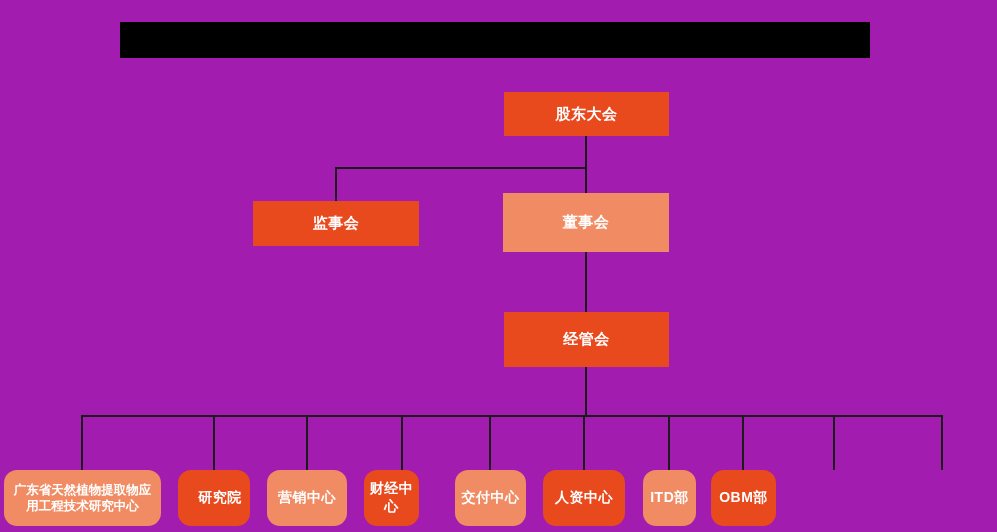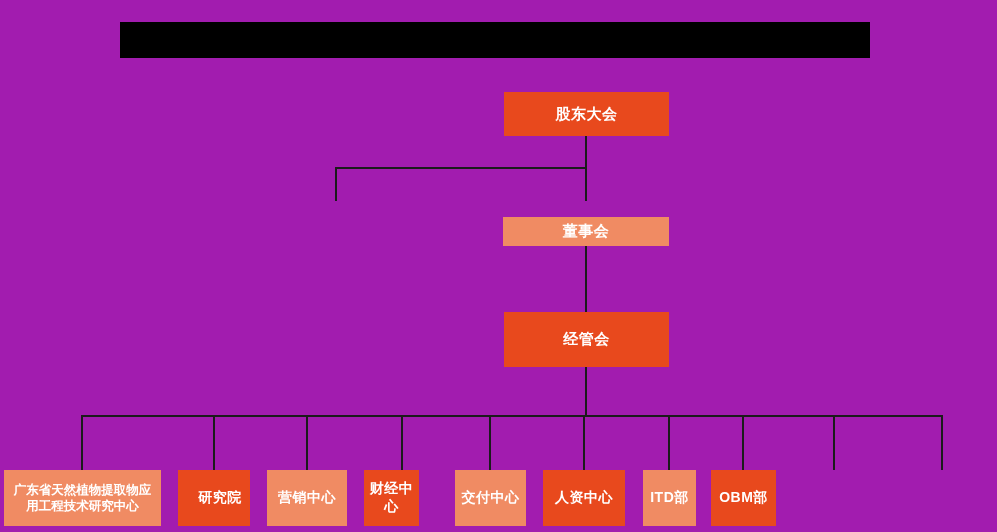--- a/index.html
+++ b/index.html
@@ -34,25 +34,25 @@
     font-size: 15px;
     letter-spacing: 0.5px;
     box-sizing: border-box;
   }
   .node.primary   { background: #e8491d; }
   .node.secondary { background: #f08b63; }
 
   
   .n-shareholders { left: 504px; top: 92px;  width: 165px; height: 44px; }
   .n-supervisory  { left: 253px; top: 201px; width: 166px; height: 45px; }
-  .n-board        { left: 503px; top: 217px; width: 166px; height: 29px; }
+  .n-board        { left: 503px; top: 193px; width: 166px; height: 59px; }
   .n-management   { left: 504px; top: 312px; width: 165px; height: 55px; }
 
   
-  .dept { top: 470px; height: 56px; font-size: 14px; }
+  .dept { top: 470px; height: 56px; font-size: 14px; border-radius: 13px; }
   .d0 { left: 4px;   width: 157px; font-size: 12.5px; line-height: 1.3; padding: 0 5px; letter-spacing: 0; }
   .d1 { left: 178px; width: 72px; padding-left: 12px; }
   .d2 { left: 267px; width: 80px; }
   .d3 { left: 364px; width: 55px; }
   .d4 { left: 455px; width: 71px; }
   .d5 { left: 543px; width: 82px; }
   .d6 { left: 643px; width: 53px; }
   .d7 { left: 711px; width: 65px; }
   .d8 { left: 792px; width: 84px; }
   .d9 { left: 895px; width: 95px; }
@@ -93,20 +93,21 @@
   <div class="line drop dr3"></div>
   <div class="line drop dr4"></div>
   <div class="line drop dr5"></div>
   <div class="line drop dr6"></div>
   <div class="line drop dr7"></div>
   <div class="line drop dr8"></div>
   <div class="line drop dr9"></div>
 
   <div class="node primary n-shareholders">股东大会</div>
 
+  <div class="node primary n-supervisory">监事会</div>
   <div class="node secondary n-board">董事会</div>
 
   <div class="node primary n-management">经管会</div>
 
   <div class="node secondary dept d0">广东省天然植物提取物应用工程技术研究中心</div>
   <div class="node primary dept d1">研究院</div>
   <div class="node secondary dept d2">营销中心</div>
   <div class="node primary dept d3">财经中心</div>
   <div class="node secondary dept d4">交付中心</div>
   <div class="node primary dept d5">人资中心</div>

